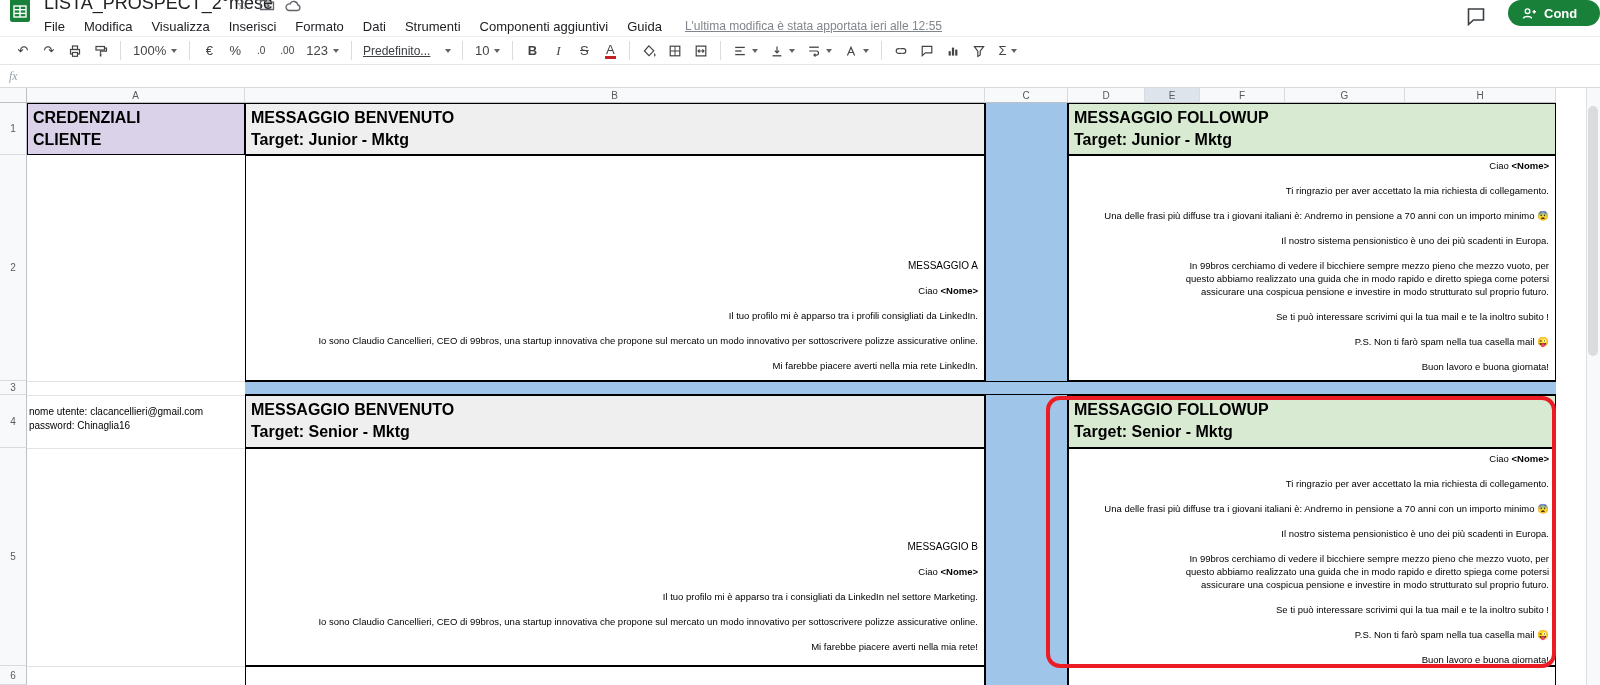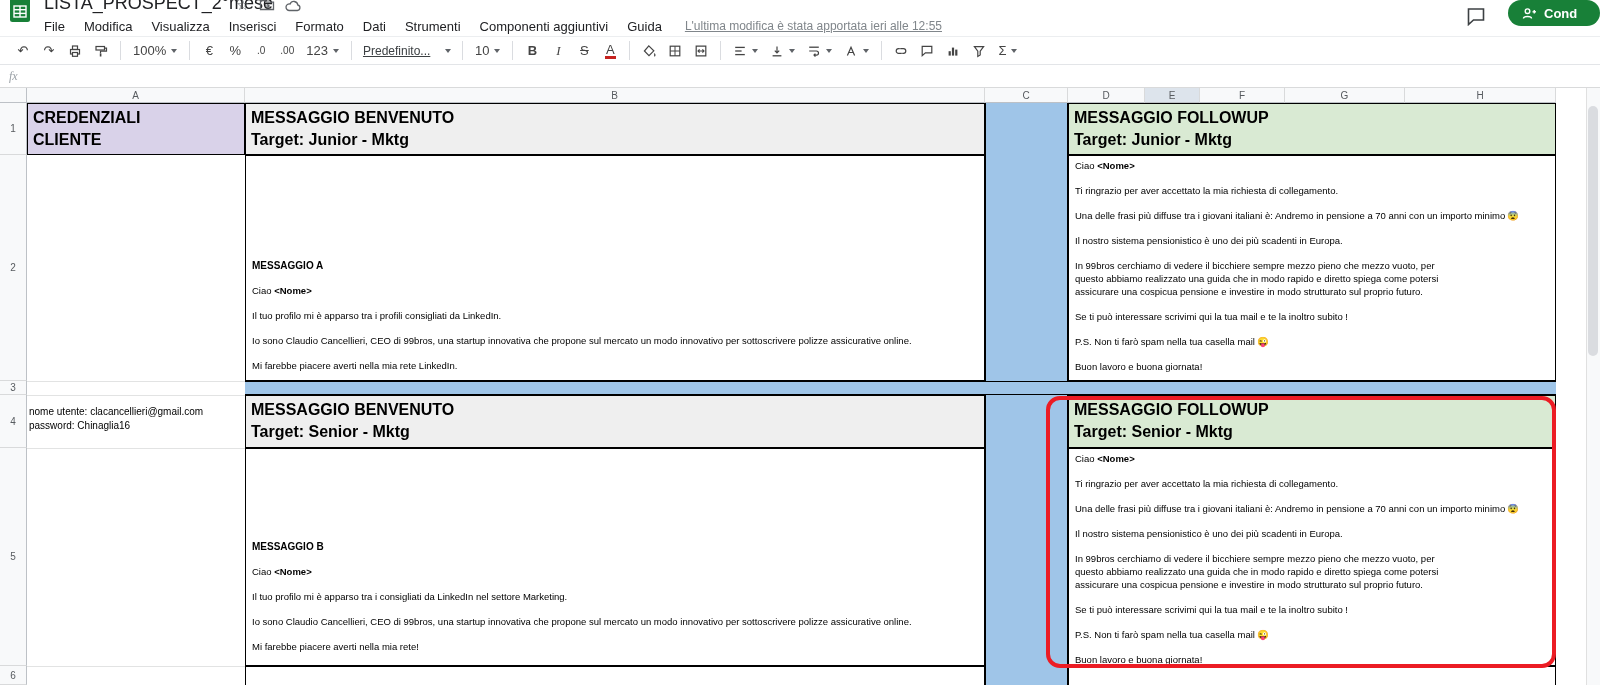--- a/index.html
+++ b/index.html
@@ -65,34 +65,34 @@
   .hdr2 { font-weight:bold; font-size:16px; line-height:22px; padding:3px 5px; color:#000; }
   .a1 { left:27px; top:103px; width:218px; height:52px; background:#d9d2e9; border:1px solid #000; }
   .b1 { left:245px; top:103px; width:740px; height:52px; background:#efefef; border:1px solid #000; }
   .d1 { left:1068px; top:103px; width:488px; height:52px; background:#d9ead3; border:1px solid #000; }
   .b4 { left:245px; top:395px; width:740px; height:53px; background:#efefef; border:1px solid #000; }
   .d4 { left:1068px; top:395px; width:488px; height:53px; background:#d9ead3; border:1px solid #000; }
   .ccol { left:985px; top:103px; width:83px; height:582px; background:#9fc5e8;
           border-left:1px solid #000; border-right:1px solid #000; }
   .row3 { left:245px; top:381px; width:1311px; height:14px; background:#9fc5e8;
           border-top:1px solid #000; border-bottom:1px solid #000; }
-  .msgcell { background:#fff; border:1px solid #000; padding:3px 6px; color:#000; }
+  .msgcell { background:#fff; border:1px solid #000; padding:3px 6px; color:#000;text-align:right; }
   .b2 { left:245px; top:155px; width:740px; height:226px; display:flex; flex-direction:column;
         justify-content:flex-end; padding-bottom:6px; }
   .d2 { left:1068px; top:155px; width:488px; height:226px; }
   .b5 { left:245px; top:448px; width:740px; height:218px; display:flex; flex-direction:column;
         justify-content:flex-end; padding-bottom:10px; }
   .d5 { left:1068px; top:448px; width:488px; height:218px; }
   .b6 { left:245px; top:666px; width:740px; height:19px; background:#fff;
         border:1px solid #000; border-bottom:none; }
   .d6 { left:1068px; top:666px; width:488px; height:19px; background:#fff;
         border:1px solid #000; border-bottom:none; }
   .msgcell p, .b2 p, .b5 p { margin:0 0 12px; font-size:9.5px; line-height:13px; white-space:pre; }
   .msgcell p:last-child, .b2 p:last-child, .b5 p:last-child { margin-bottom:2px; }
-  .ptitle { font-weight:bold; font-size:10px !important; }
+  .ptitle { font-weight:normal; font-size:10px !important; }
   .credentials { position:absolute; left:29px; top:397px; width:240px; font-weight:normal;
                  font-size:10px; line-height:14px; color:#000; white-space:nowrap;margin-top:8px; }
 
   
   .red-annot { position:absolute; left:1046px; top:396px; width:510px; height:272px;
                border:4px solid #ec1c24; border-radius:14px; pointer-events:none; z-index:6; }
   .vscroll { position:absolute; right:0; top:88px; width:14px; height:597px; background:#f8f9fa;
              border-left:1px solid #e0e0e0; }
   .vthumb { position:absolute; right:2px; top:18px; width:10px; height:250px; background:#dadce0; border-radius:5px; }
 </style>

